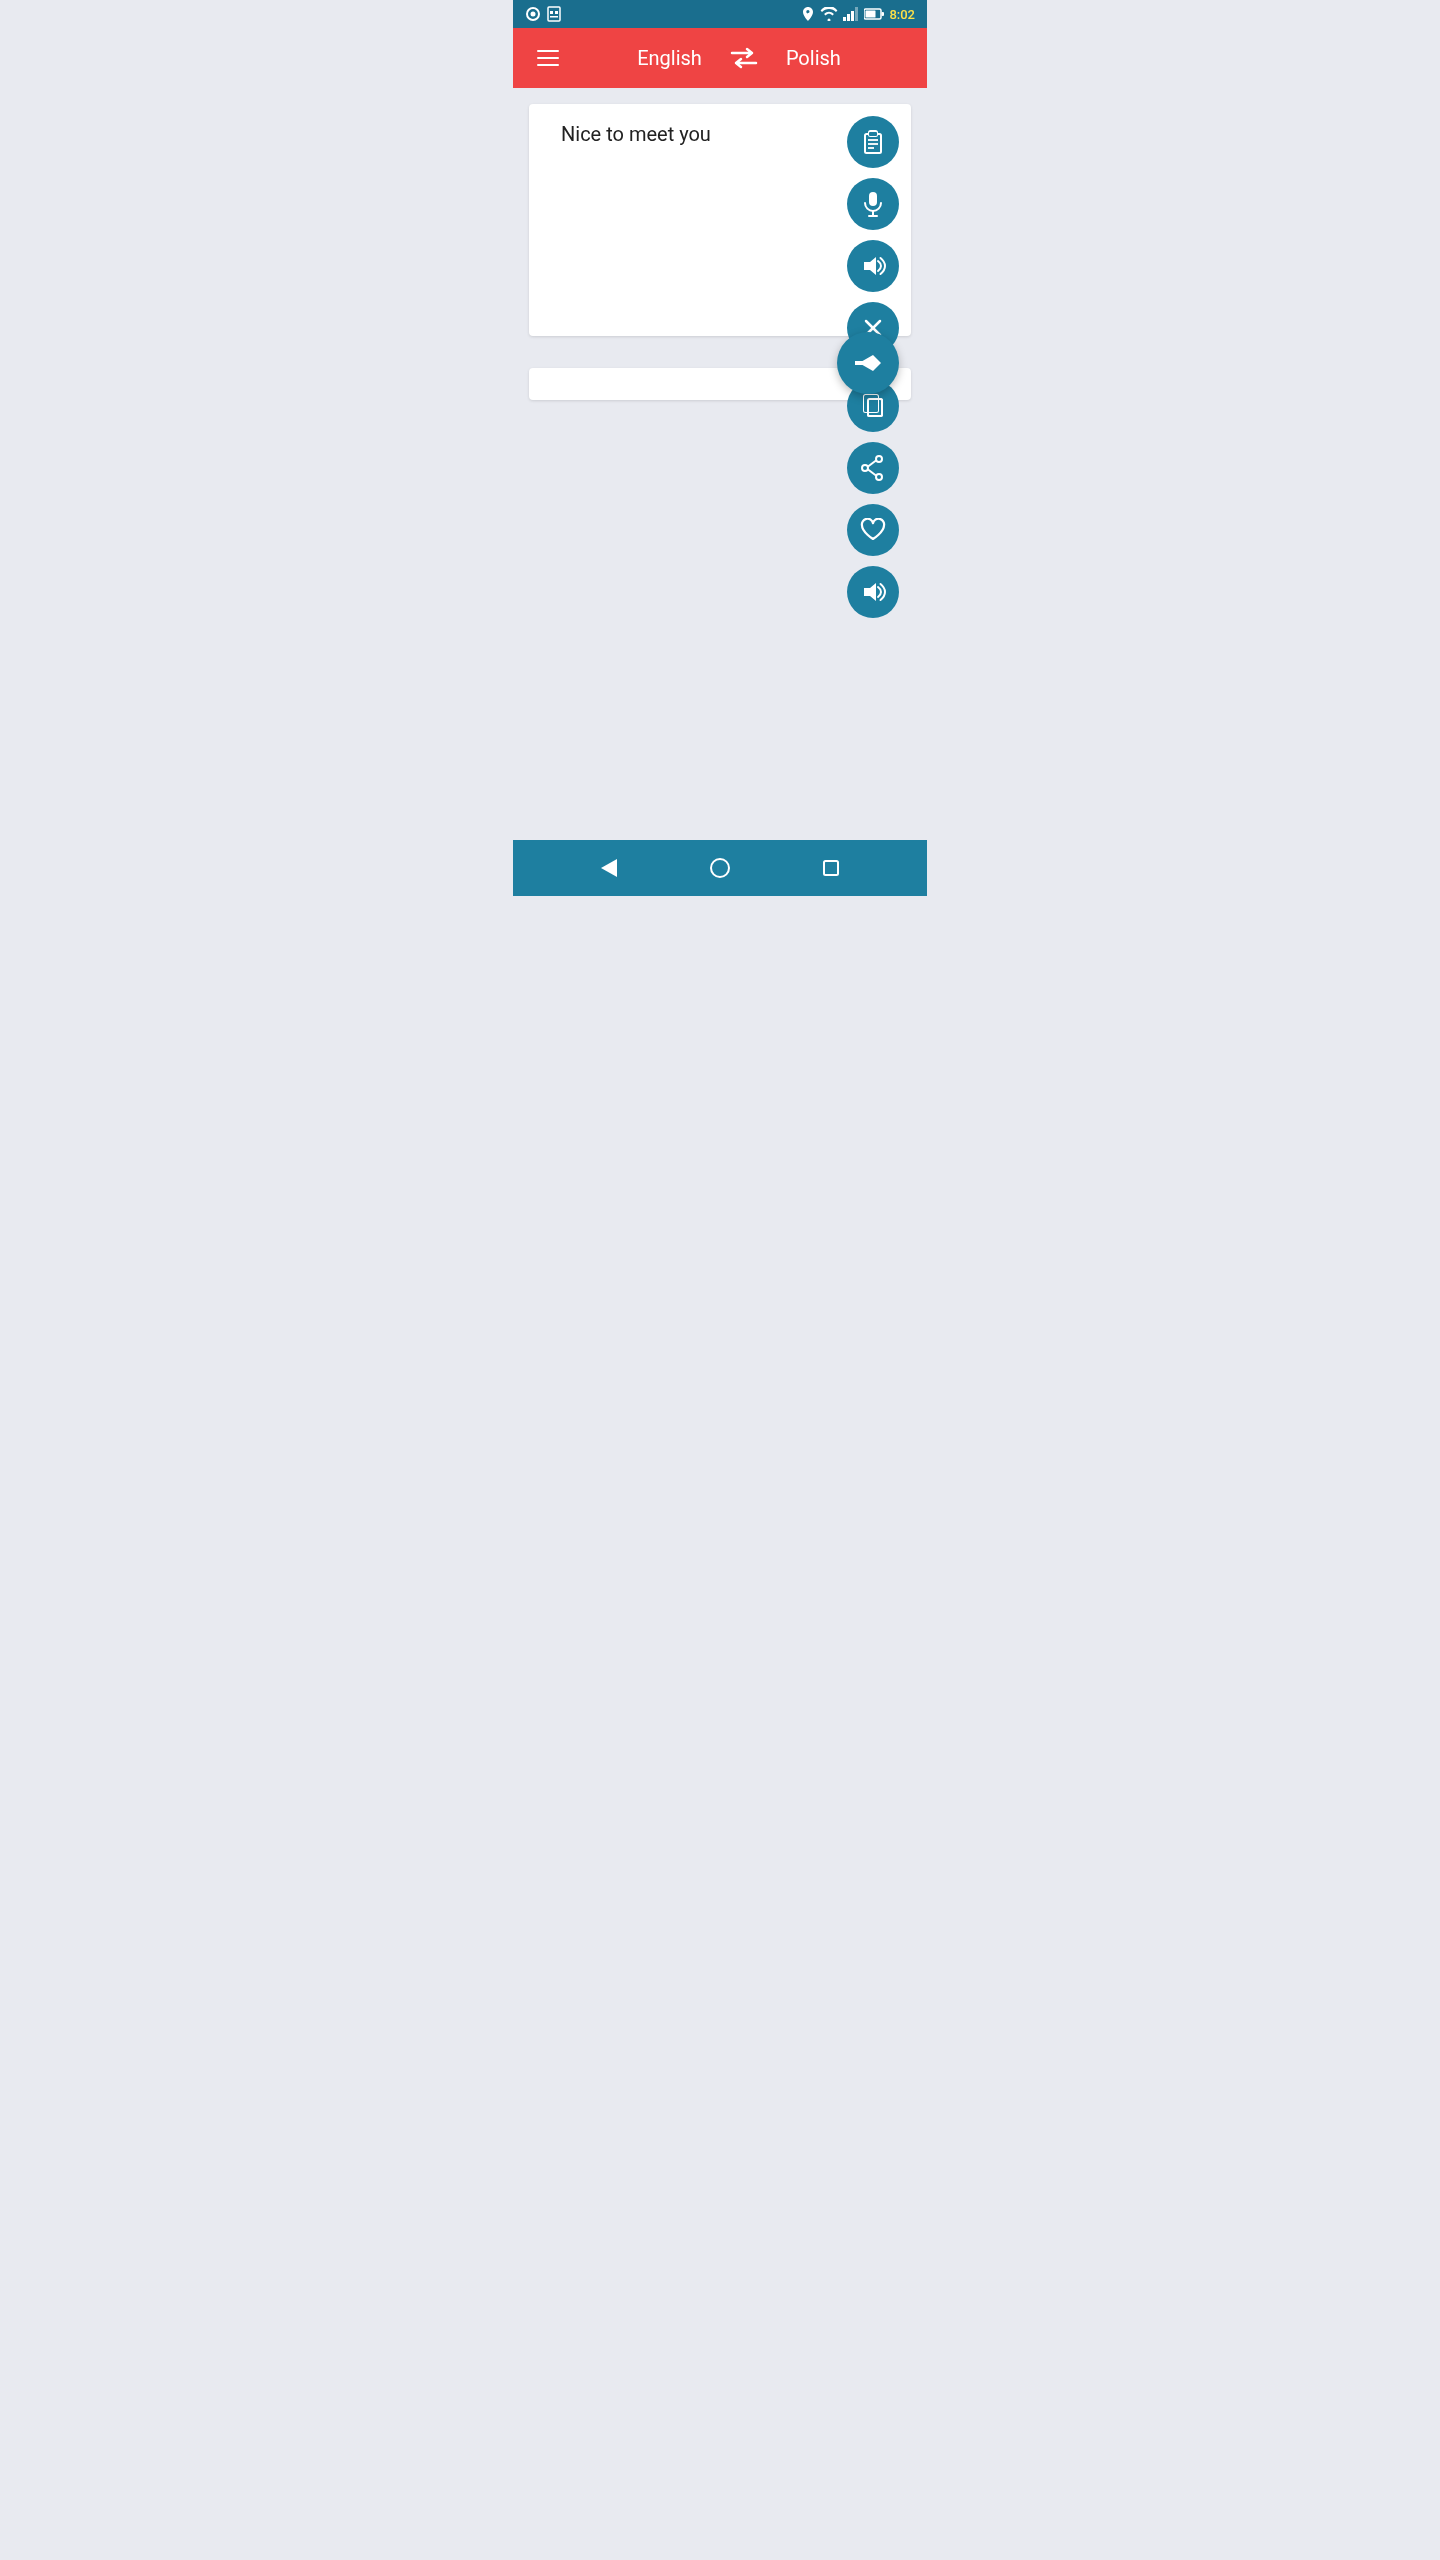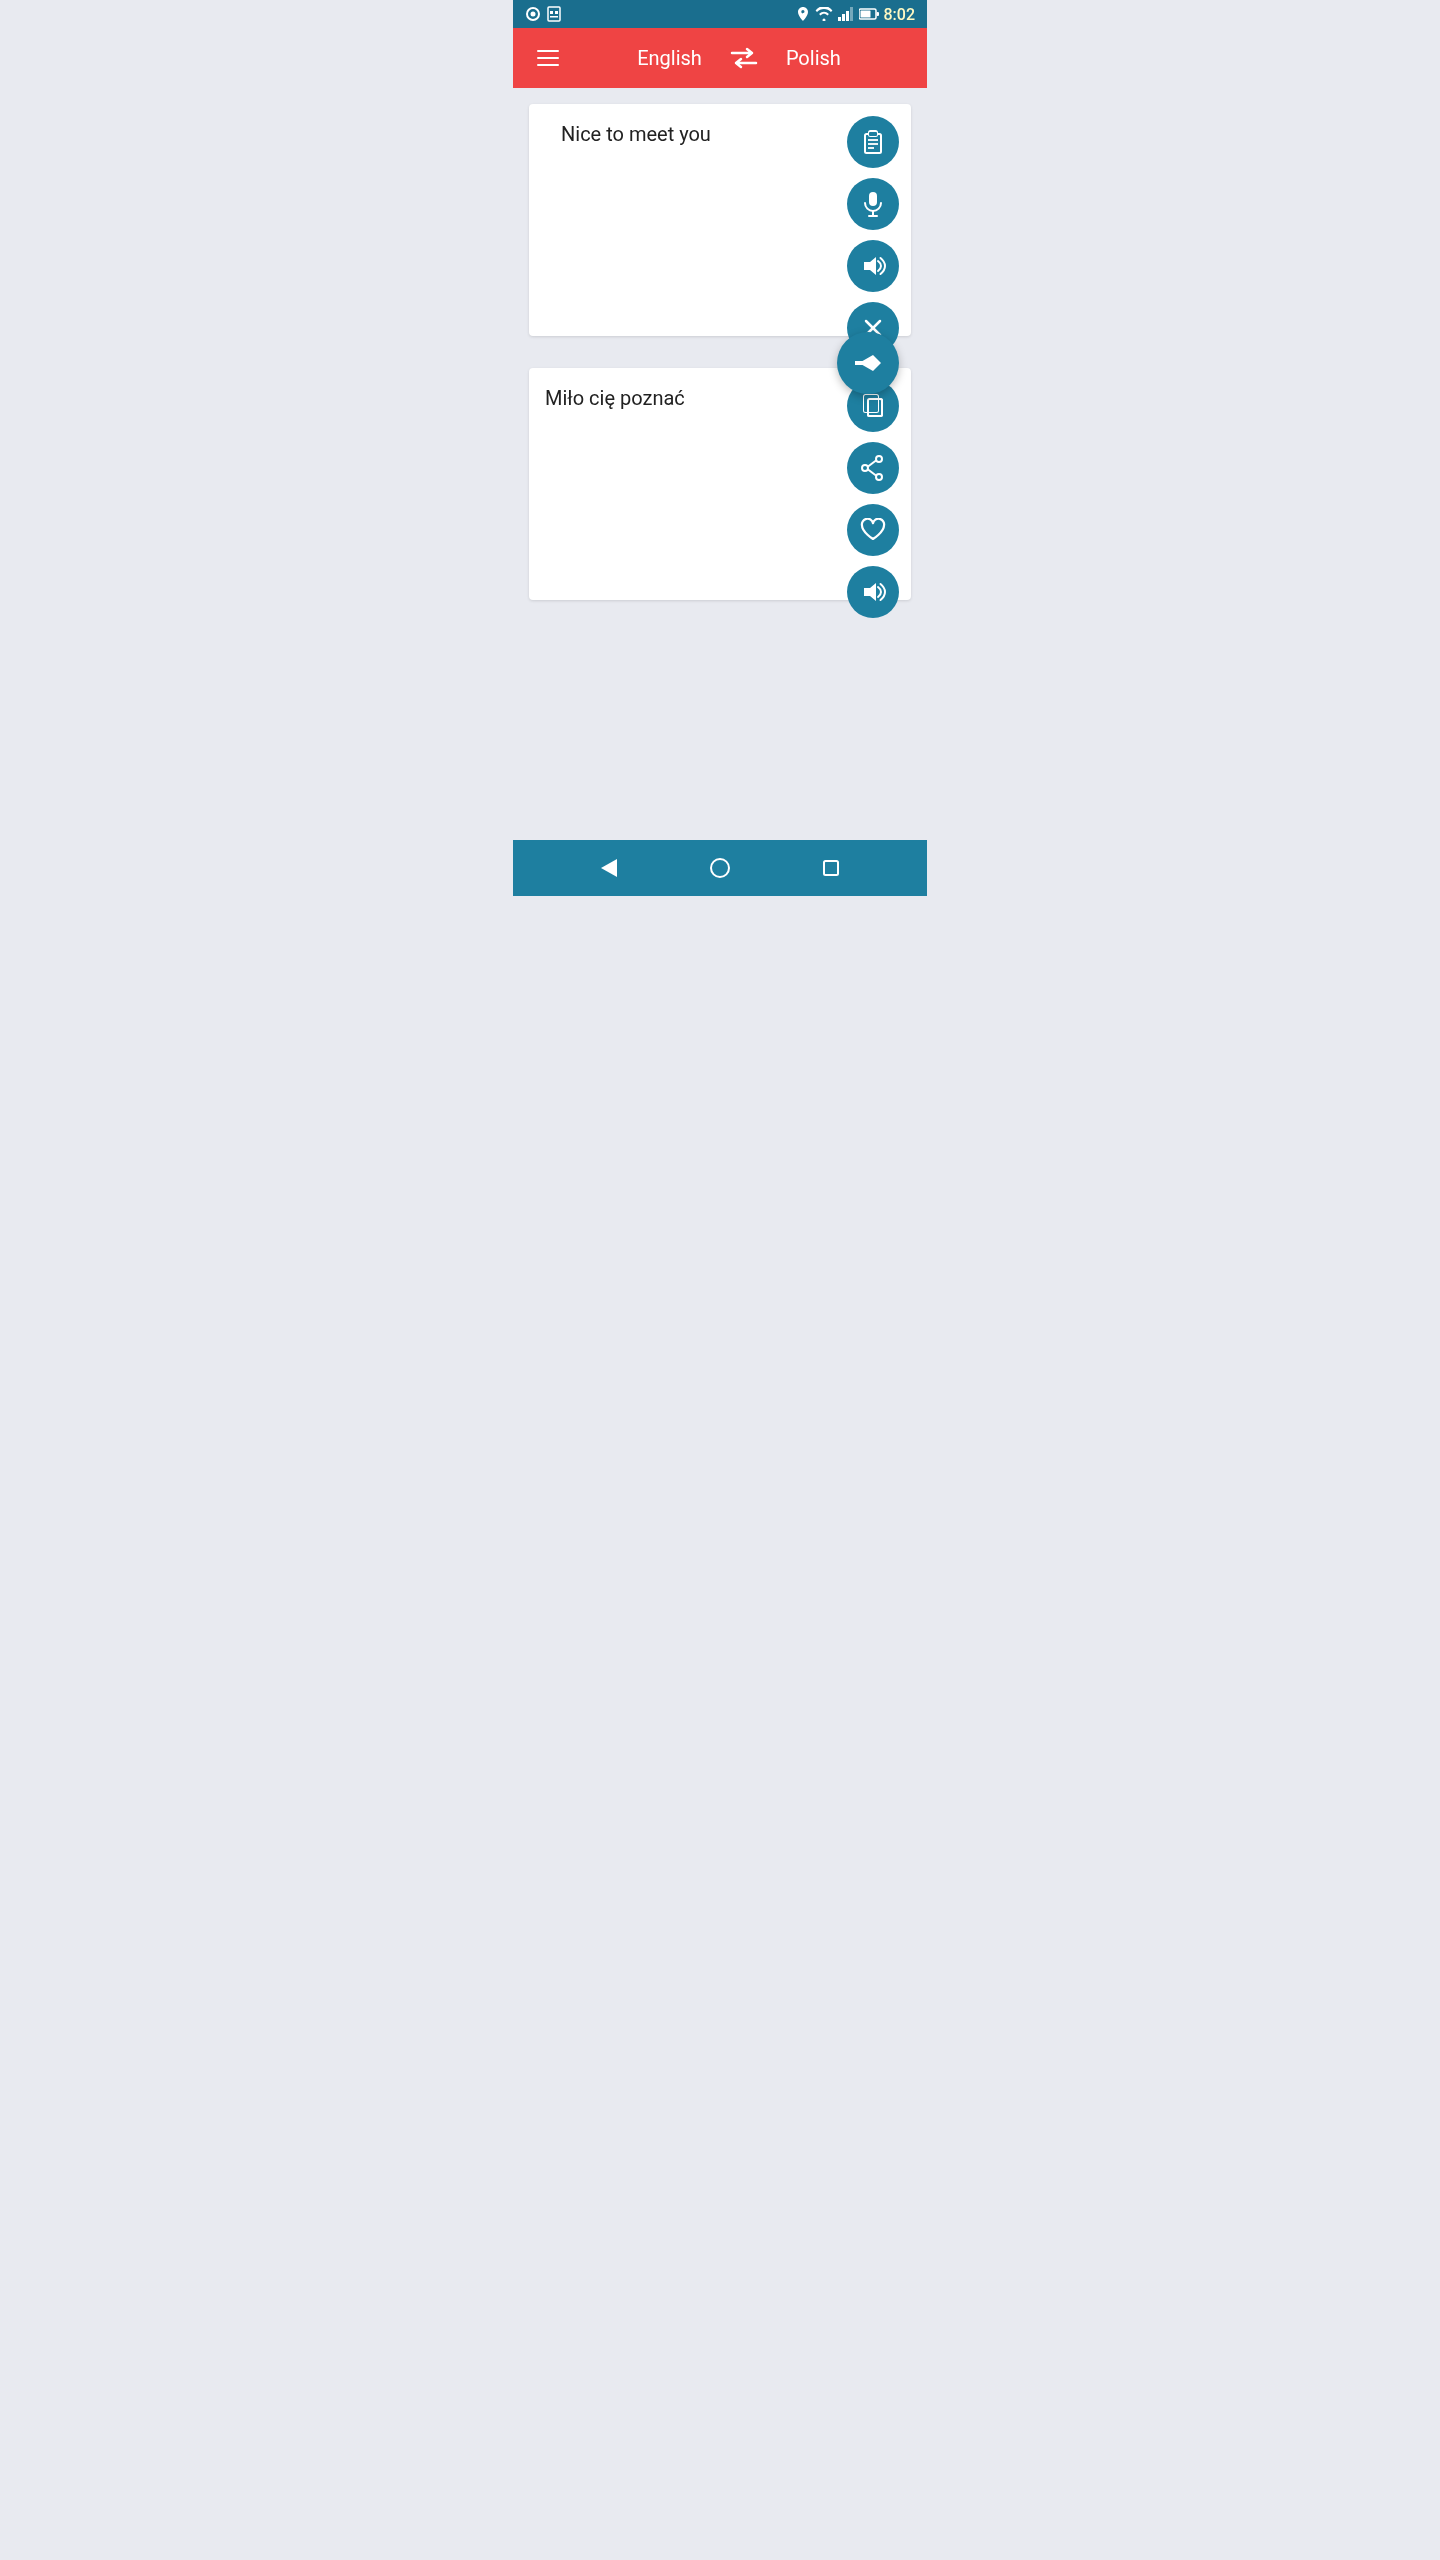--- a/index.html
+++ b/index.html
@@ -32,22 +32,22 @@
     .status-left {
       display: flex;
       align-items: center;
       gap: 6px;
     }
 
     .status-right {
       display: flex;
       align-items: center;
       gap: 5px;
-      color: #fef9c3;
-      font-size: 16px;
+      color: #fde047;
+      font-size: 13px;
       font-weight: 500;
     }
 
     
     .header {
       background: #ef4444;
       height: 60px;
       display: flex;
       align-items: center;
       padding: 0 16px;
@@ -318,21 +318,20 @@
     <button class="action-btn large">
       <svg width="26" height="24" viewBox="0 0 26 24">
         <polygon points="4,12 26,12 18,4" fill="white"></polygon>
         <polygon points="4,12 26,12 18,20" fill="white"></polygon>
         <rect x="0" y="10" width="10" height="4" fill="white"></rect>
       </svg>
     </button>
   </div>
 
   <div class="card output-card">
-    <div class="card-text">Miło cię poznać</div>
     <div class="card-actions">
 
       <button class="action-btn">
         <svg width="26" height="26" viewBox="0 0 26 26">
           <rect x="8" y="6" width="14" height="17" rx="1.5" fill="none" stroke="white" stroke-width="2"></rect>
           <rect x="4" y="2" width="14" height="17" rx="1.5" fill="none" stroke="white" stroke-width="2"></rect>
           <rect x="4" y="2" width="14" height="17" rx="1.5" fill="#1e7fa0"></rect>
           <rect x="8" y="6" width="14" height="17" rx="1.5" fill="none" stroke="white" stroke-width="2"></rect>
         </svg>
       </button>

